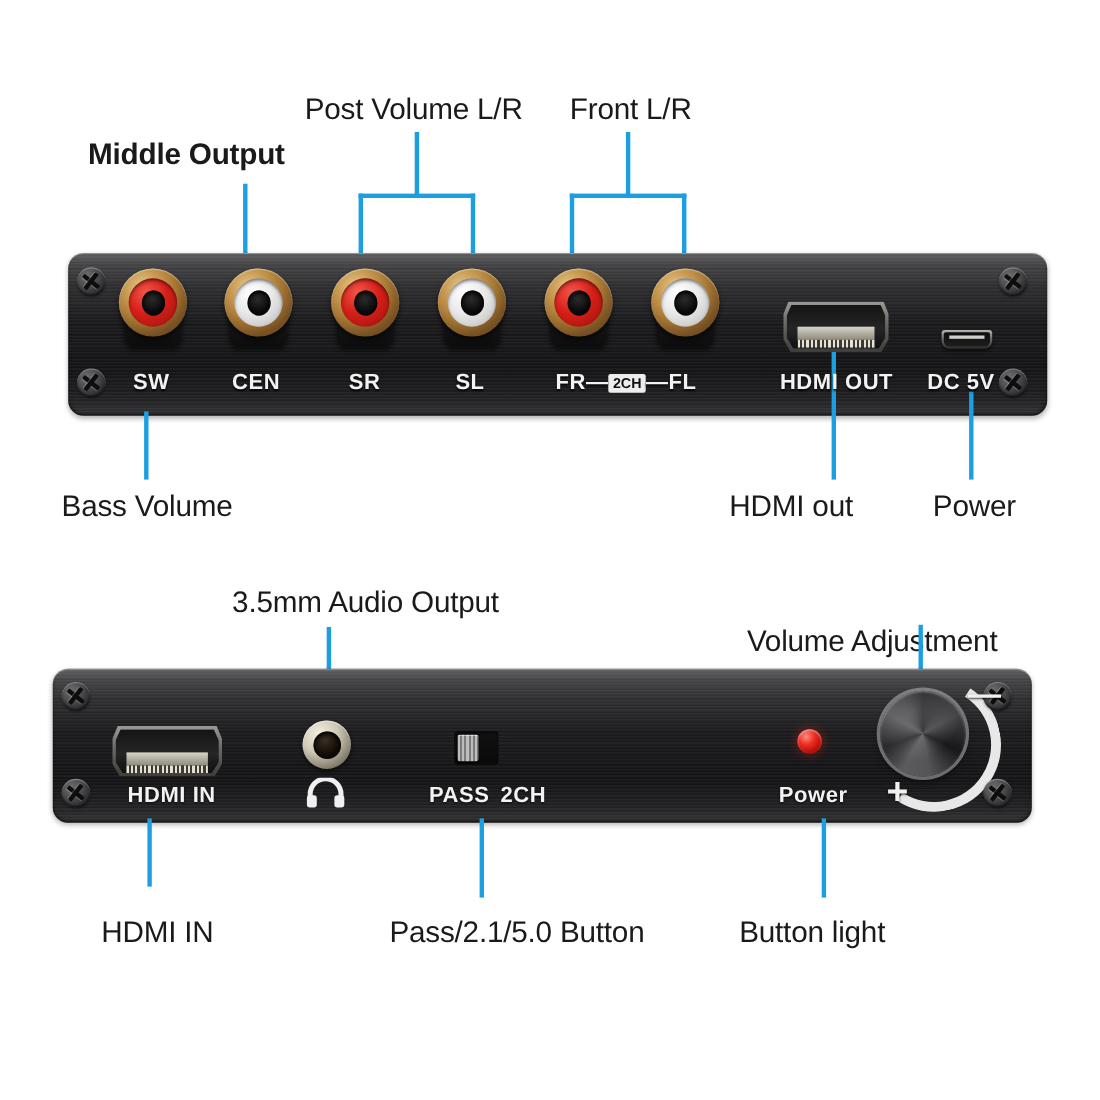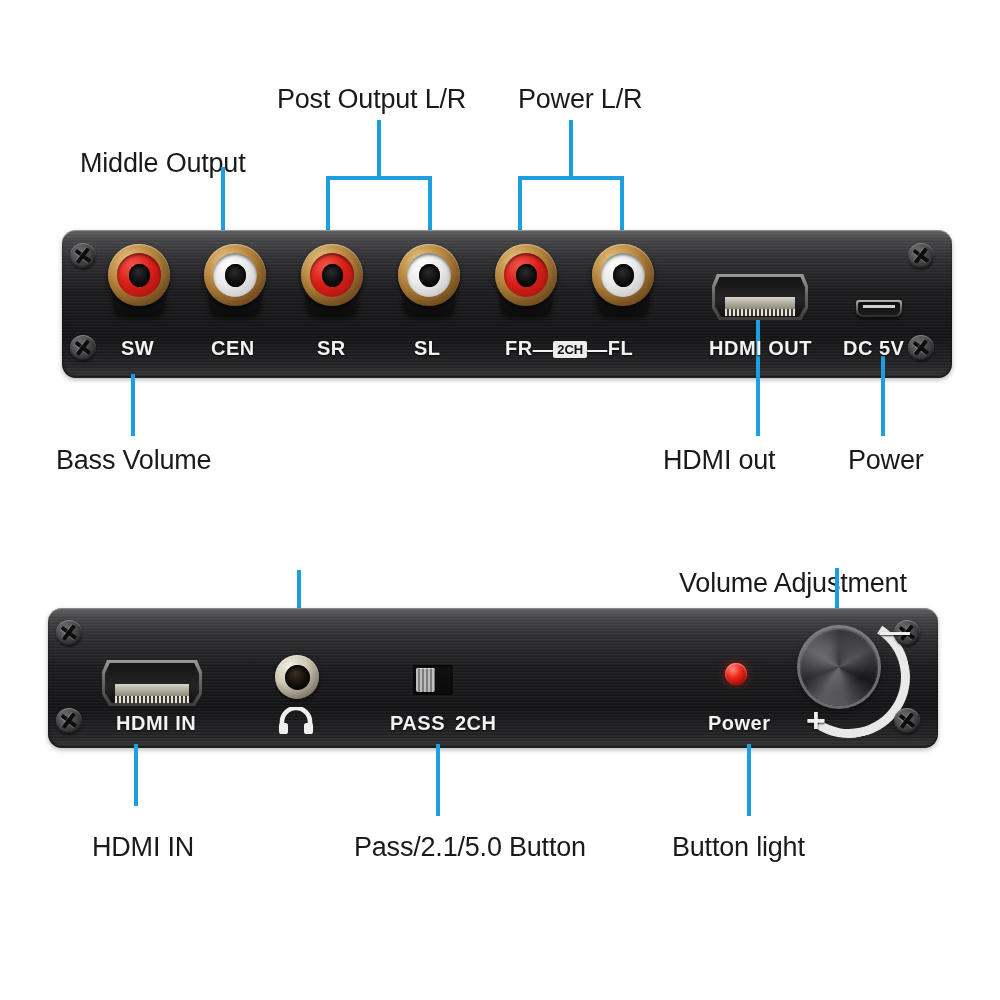--- a/index.html
+++ b/index.html
@@ -312,25 +312,25 @@
   .minusmark { font-size:30px; }
 
   
   .hpicon { position:absolute; z-index:6; }
 </style>
 </head>
 <body>
 
 <div class="stage">
 
-  <div class="callout" style="left:80px; top:150px;">Middle Output</div>
-
-  <div class="callout" style="left:277px; top:86px;">Post Output L/R</div>
-
-  <div class="callout" style="left:518px; top:86px;">Power L/R</div>
+  <div class="callout" style="left:80px; top:127px;font-weight:bold;">Middle Output</div>
+
+  <div class="callout" style="left:277px; top:86px;">Post Volume L/R</div>
+
+  <div class="callout" style="left:518px; top:86px;">Front L/R</div>
 
   <div class="lead v" style="left:221px; top:167px; height:66px;"></div>
 
   <div class="lead v" style="left:377px; top:120px; height:58px;"></div>
   <div class="lead h" style="left:326px; top:176px; width:106px;"></div>
   <div class="lead v" style="left:326px; top:176px; height:58px;"></div>
   <div class="lead v" style="left:428px; top:176px; height:58px;"></div>
 
   <div class="lead v" style="left:569px; top:120px; height:58px;"></div>
   <div class="lead h" style="left:518px; top:176px; width:106px;"></div>
@@ -421,20 +421,21 @@
 
   <div class="lead v" style="left:131px; top:374px; height:62px;"></div>
   <div class="callout" style="left:56px; top:447px;">Bass Volume</div>
 
   <div class="lead v" style="left:756px; top:318px; height:118px;"></div>
   <div class="callout" style="left:663px; top:447px;">HDMI out</div>
 
   <div class="lead v" style="left:881px; top:356px; height:80px;"></div>
   <div class="callout" style="left:848px; top:447px;">Power</div>
 
+  <div class="callout" style="left:211px; top:534px;">3.5mm Audio Output</div>
   <div class="lead v" style="left:297px; top:570px; height:78px;"></div>
 
   <div class="callout" style="left:679px; top:530px;margin-top:40px;">Volume Adjustment</div>
   <div class="lead v" style="left:835px; top:568px; height:72px;"></div>
 
   <div class="device" style="left:48px; top:608px; width:890px; height:140px;">
   </div>
 
   <div class="screw" style="left:56px;  top:620px;">
       <i></i>

